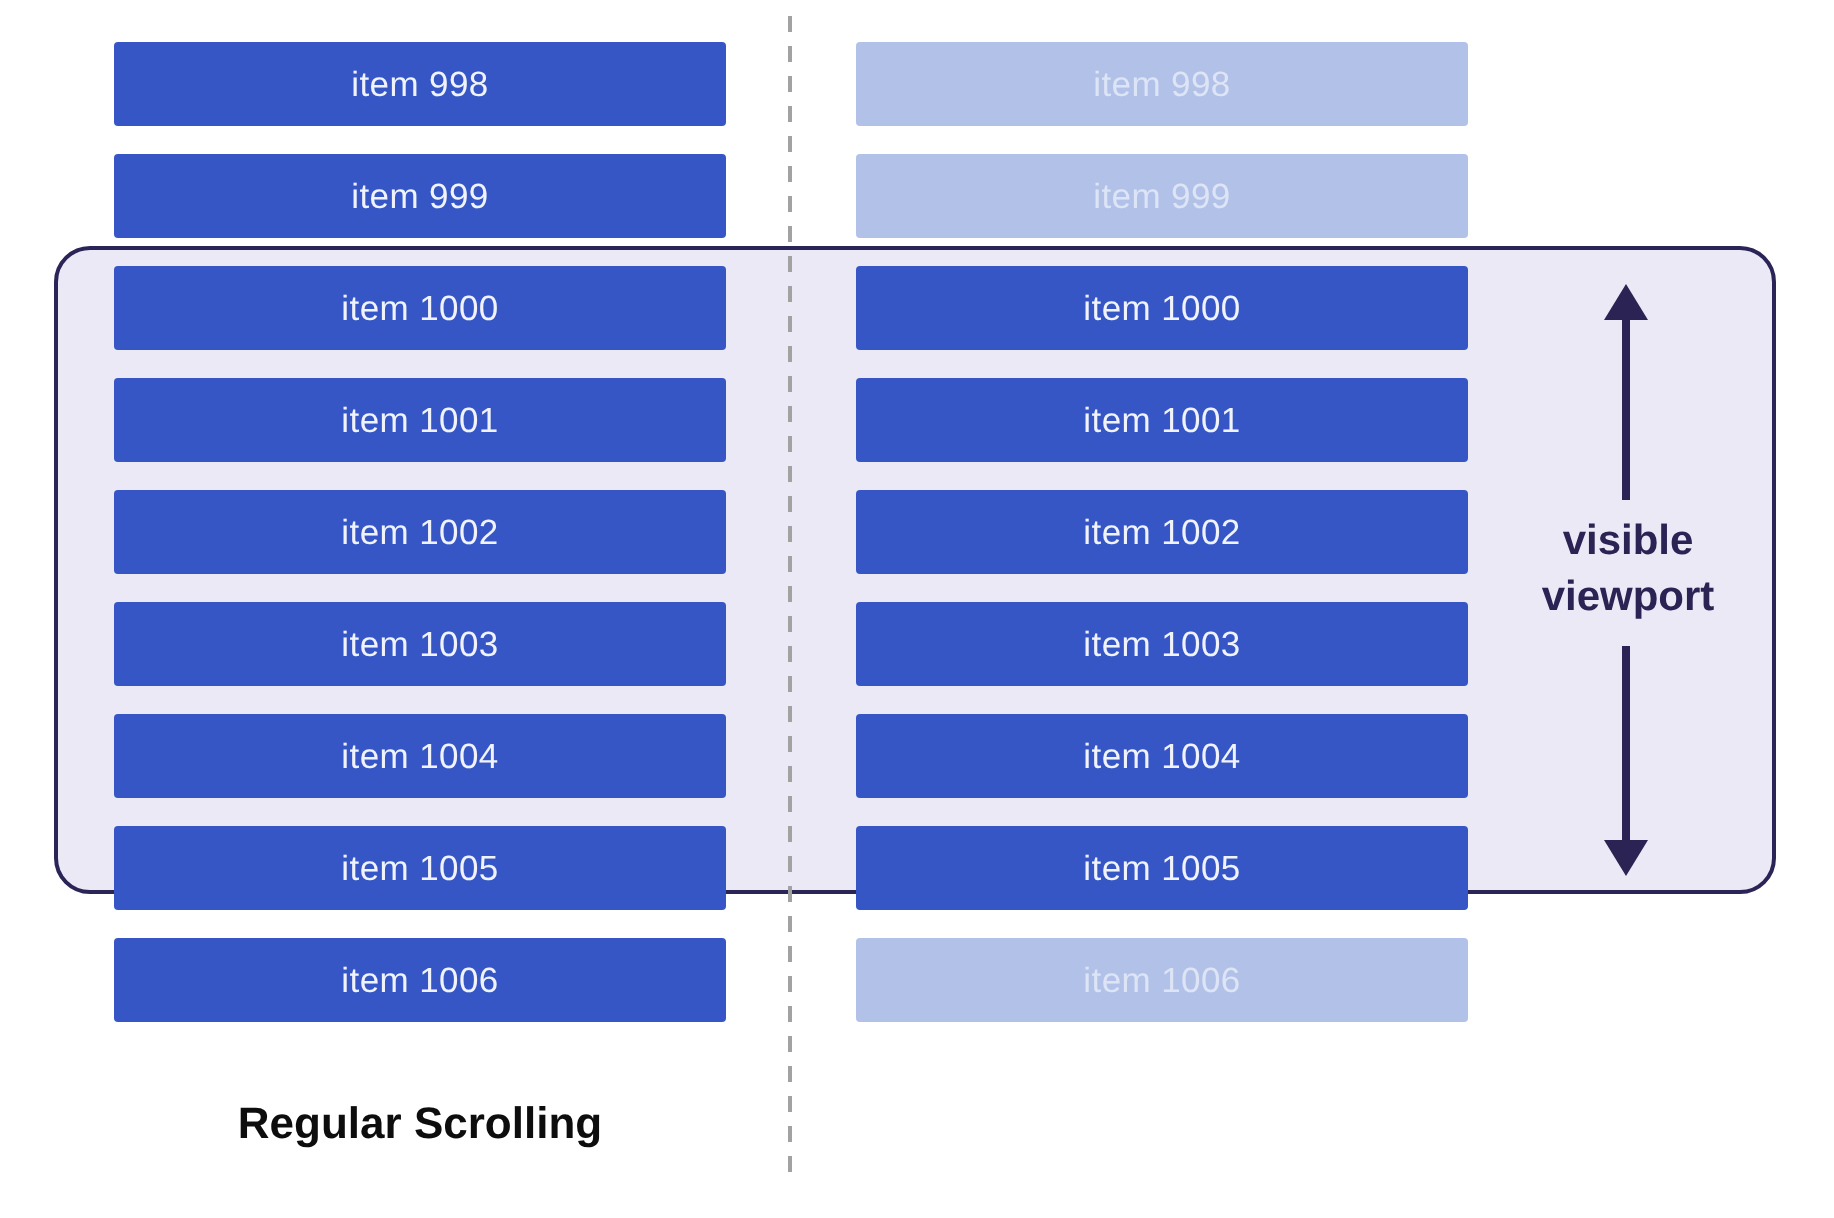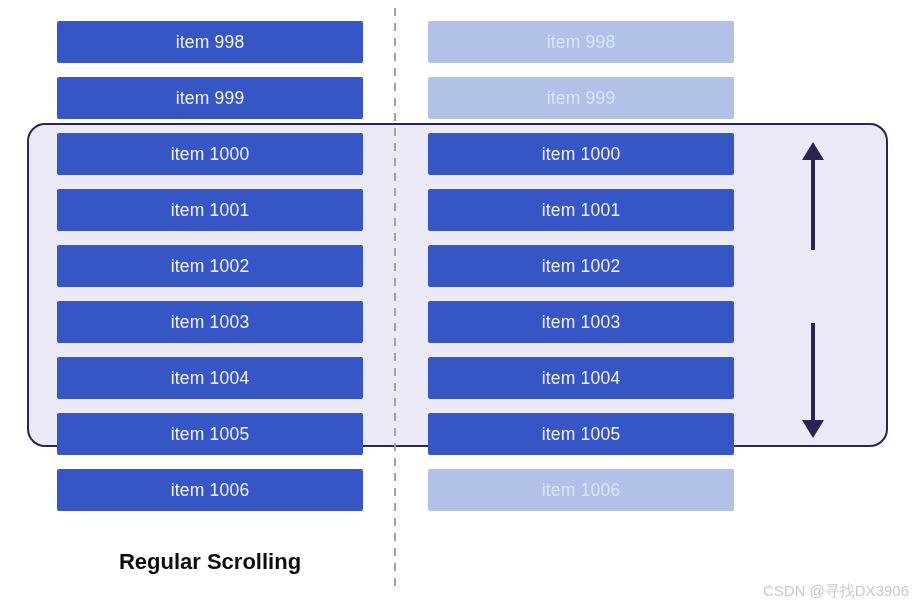--- a/index.html
+++ b/index.html
@@ -141,25 +141,26 @@
       <div class="bar">item 1005</div>
       <div class="bar ghost">item 1006</div>
     </div>
 
   <div class="arrow arrow-up">
     <div class="head"></div>
       <div class="shaft"></div>
   </div>
 
   <div class="viewport-label">
+    <div>visible</div>
+    <div>viewport</div>
   </div>
 
   <div class="arrow arrow-down">
     <div class="shaft"></div>
       <div class="head"></div>
   </div>
 
   <div class="col-title left">Regular Scrolling</div>
 
 
-  <div class="watermark">CSDN @寻找DX3906</div>
 
 </div>
 
 </body></html>

